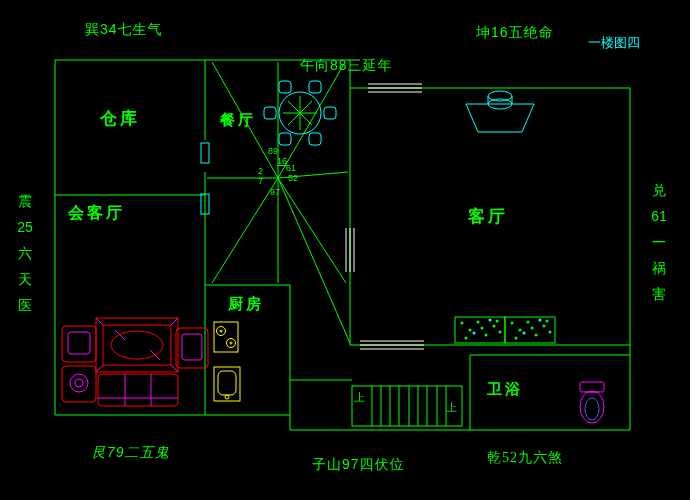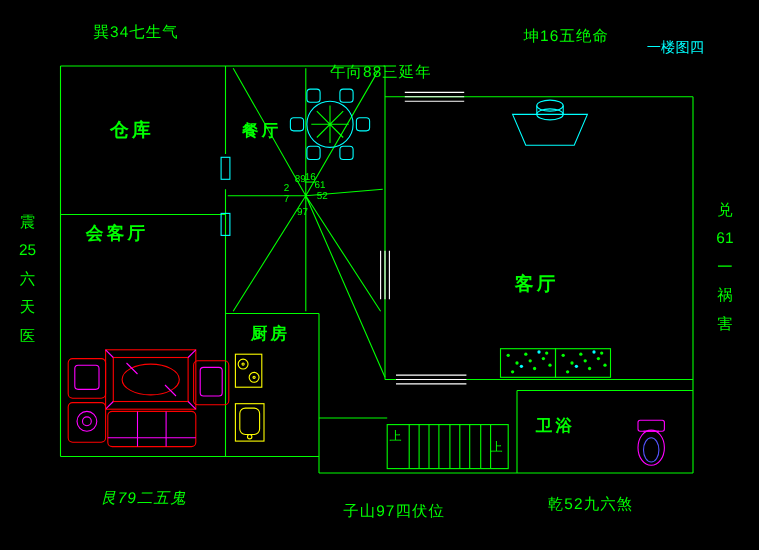--- a/index.html
+++ b/index.html
@@ -134,46 +134,46 @@
     </g>
   </svg>
 
   <div class="txt ann" style="left:85px;top:22px;">巽34七生气</div>
   <div class="txt ann" style="left:300px;top:22px;margin-top:36px;">午向88三延年</div>
   <div class="txt ann" style="left:476px;top:25px;">坤16五绝命</div>
   <div class="txt cyan" style="left:588px;top:36px;font-size:13px;text-align:right;">一楼图四</div>
 
   <div class="txt ann" style="left:92px;top:445px;font-style:italic;">艮79二五鬼</div>
   <div class="txt ann" style="left:312px;top:457px;">子山97四伏位</div>
-  <div class="txt ann" style="left:498px;top:451px;">乾52九六煞</div>
+  <div class="txt ann" style="left:487px;top:451px;font-family:Liberation Serif, serif;">乾52九六煞</div>
 
   <div class="txt vert" style="left:12px;top:194px;width:26px;">
     <div>震</div>
     <div>25</div>
     <div>六</div>
     <div>天</div>
     <div>医</div>
   </div>
 
   <div class="txt vert" style="left:646px;top:183px;width:26px;">
     <div>兑</div>
     <div>61</div>
     <div>一</div>
     <div>祸</div>
     <div>害</div>
   </div>
 
   <div class="txt room" style="left:100px;top:110px;font-size:17px;">仓库</div>
   <div class="txt room" style="left:220px;top:80px;font-size:15px;margin-top:32px;">餐厅</div>
-  <div class="txt room" style="left:78px;top:205px;">会客厅</div>
-  <div class="txt room" style="left:468px;top:208px;font-size:17px;margin-top:42px;">客厅</div>
+  <div class="txt room" style="left:68px;top:205px;">会客厅</div>
+  <div class="txt room" style="left:468px;top:208px;font-size:17px;">客厅</div>
   <div class="txt room" style="left:228px;top:296px;font-size:15px;">厨房</div>
-  <div class="txt room" style="left:487px;top:381px;font-size:15px;font-family:Liberation Serif, serif;">卫浴</div>
+  <div class="txt room" style="left:487px;top:381px;font-size:15px;">卫浴</div>
 
-  <div class="txt num" style="left:268px;top:158px;text-align:center;">89</div>
+  <div class="txt num" style="left:268px;top:147px;text-align:center;">89</div>
   <div class="txt num" style="left:277px;top:157px;text-decoration:underline;">16</div>
   <div class="txt num" style="left:258px;top:167px;">2</div>
   <div class="txt num" style="left:286px;top:164px;">61</div>
   <div class="txt num" style="left:258px;top:177px;">7</div>
   <div class="txt num" style="left:288px;top:174px;">52</div>
   <div class="txt num" style="left:270px;top:188px;">97</div>
 
   <div class="txt up" style="left:354px;top:392px;">上</div>
   <div class="txt up" style="left:446px;top:402px;">上</div>
 

